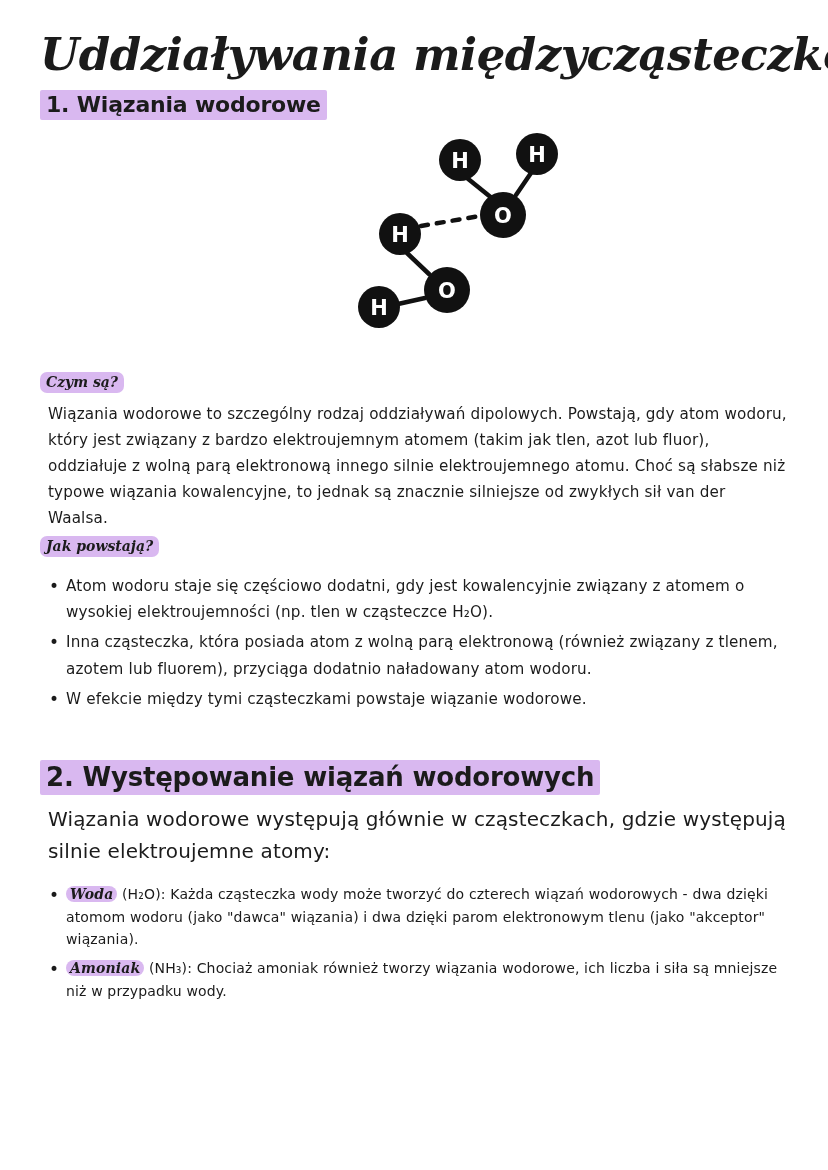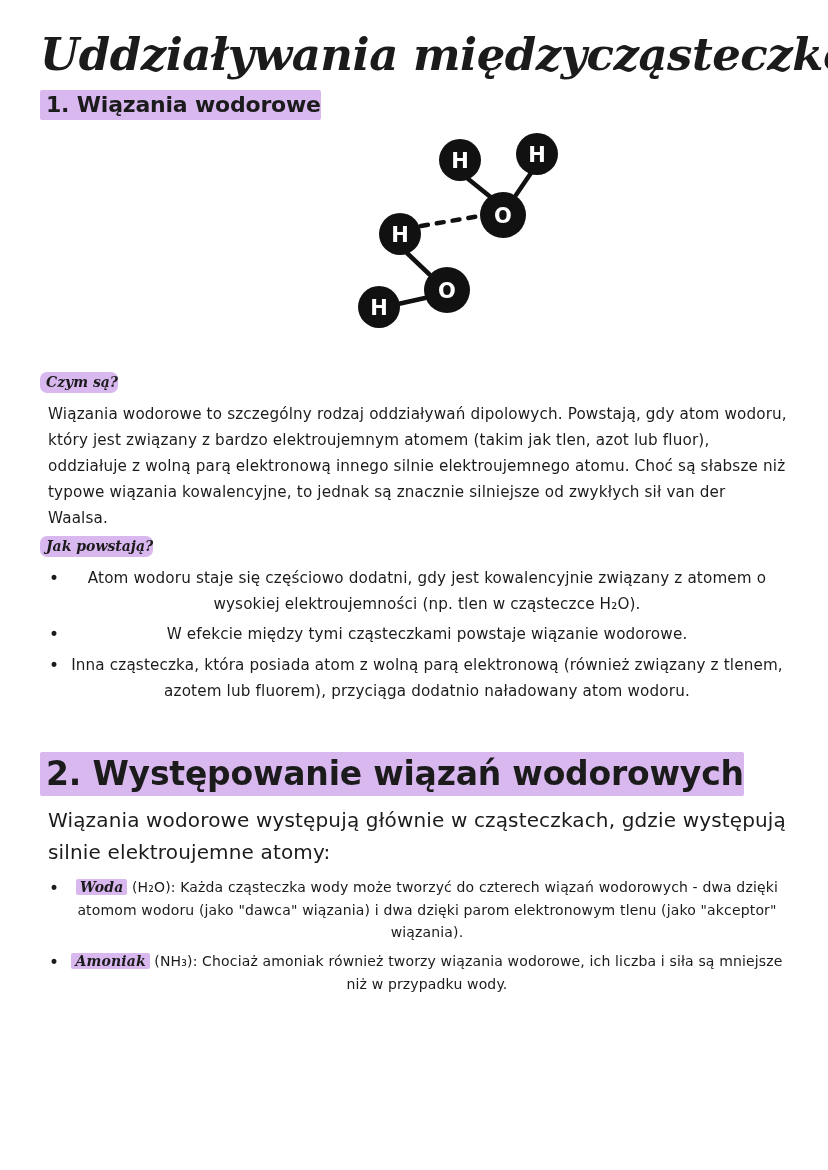--- a/index.html
+++ b/index.html
@@ -31,30 +31,30 @@
     letter-spacing: -0.5px;
     line-height: 1.1;
     margin: 4px 0 6px 0;
     white-space: nowrap;
   }
 
   
   .hl {
     display: inline-block;
     background: #d9b8f0;
-    padding: 2px 0 3px 6px;
+    padding: 2px 6px 3px 6px;
     border-radius: 2px;
   }
   .h-section {
     font-size: 22px;
     font-weight: bold;
     letter-spacing: -0.2px;
   }
   .h-section.big {
-    font-size: 33px;
+    font-size: 26px;
   }
   .h-sub {
     font-family: "DejaVu Serif", serif;
     font-style: italic;
     font-weight: bold;
     font-size: 14px;
     border-radius: 7px;
   }
   .sec1 { margin-top: 10px; }
 
@@ -64,24 +64,23 @@
     font-size: 15.2px;
     line-height: 1.72;
     letter-spacing: 0.15px;
     margin: 8px 0 0 8px;
   }
   .body-text.small {
     font-size: 20px;
     line-height: 1.6;
   }
   ul.bullets {
-    margin: 8px 0 0 0;
+    margin: 16px 0 0 0;
     padding-left: 26px;
     list-style: none;
-    text-align: center;
   }
   ul.bullets > li {
     position: relative;
     font-size: 15.2px;
     line-height: 1.72;
     letter-spacing: 0.15px;
     margin-bottom: 4px;
   }
   ul.bullets > li::before {
     content: "•";
@@ -94,21 +93,21 @@
     font-size: 14px;
     line-height: 1.62;
     margin-bottom: 6px;
   }
   .term {
     background: #d9b8f0;
     font-family: "DejaVu Serif", serif;
     font-style: italic;
     font-weight: bold;
     padding: 0 4px;
-    border-radius: 2px;
+    border-radius: 8px;
   }
 
   
   .diagram-wrap {
     position: relative;
     height: 250px;
     margin-top: 2px;
   }
   svg.molecule {
     position: absolute;
@@ -189,22 +188,22 @@
   <div>
     <span class="hl h-sub">Czym są?</span>
   </div>
   <p class="body-text">Wiązania wodorowe to szczególny rodzaj oddziaływań dipolowych. Powstają, gdy atom wodoru, który jest związany z bardzo elektroujemnym atomem (takim jak tlen, azot lub fluor), oddziałuje z wolną parą elektronową innego silnie elektroujemnego atomu. Choć są słabsze niż typowe wiązania kowalencyjne, to jednak są znacznie silniejsze od zwykłych sił van der Waalsa.</p>
 
   <div style="margin-top:5px">
     <span class="hl h-sub">Jak powstają?</span>
   </div>
   <ul class="bullets">
     <li>Atom wodoru staje się częściowo dodatni, gdy jest kowalencyjnie związany z atomem o wysokiej elektroujemności (np. tlen w cząsteczce H₂O).</li>
+    <li>Inna cząsteczka, która posiada atom z wolną parą elektronową (również związany z tlenem, azotem lub fluorem), przyciąga dodatnio naładowany atom wodoru.</li>
     <li>W efekcie między tymi cząsteczkami powstaje wiązanie wodorowe.</li>
-    <li>Inna cząsteczka, która posiada atom z wolną parą elektronową (również związany z tlenem, azotem lub fluorem), przyciąga dodatnio naładowany atom wodoru.</li>
   </ul>
 
   <div class="spacer-2"></div>
 
   <div>
     <span class="hl h-section big">2. Występowanie wiązań wodorowych</span>
   </div>
   <p class="body-text small">Wiązania wodorowe występują głównie w cząsteczkach, gdzie występują silnie elektroujemne atomy:</p>
 
   <ul class="bullets small">

